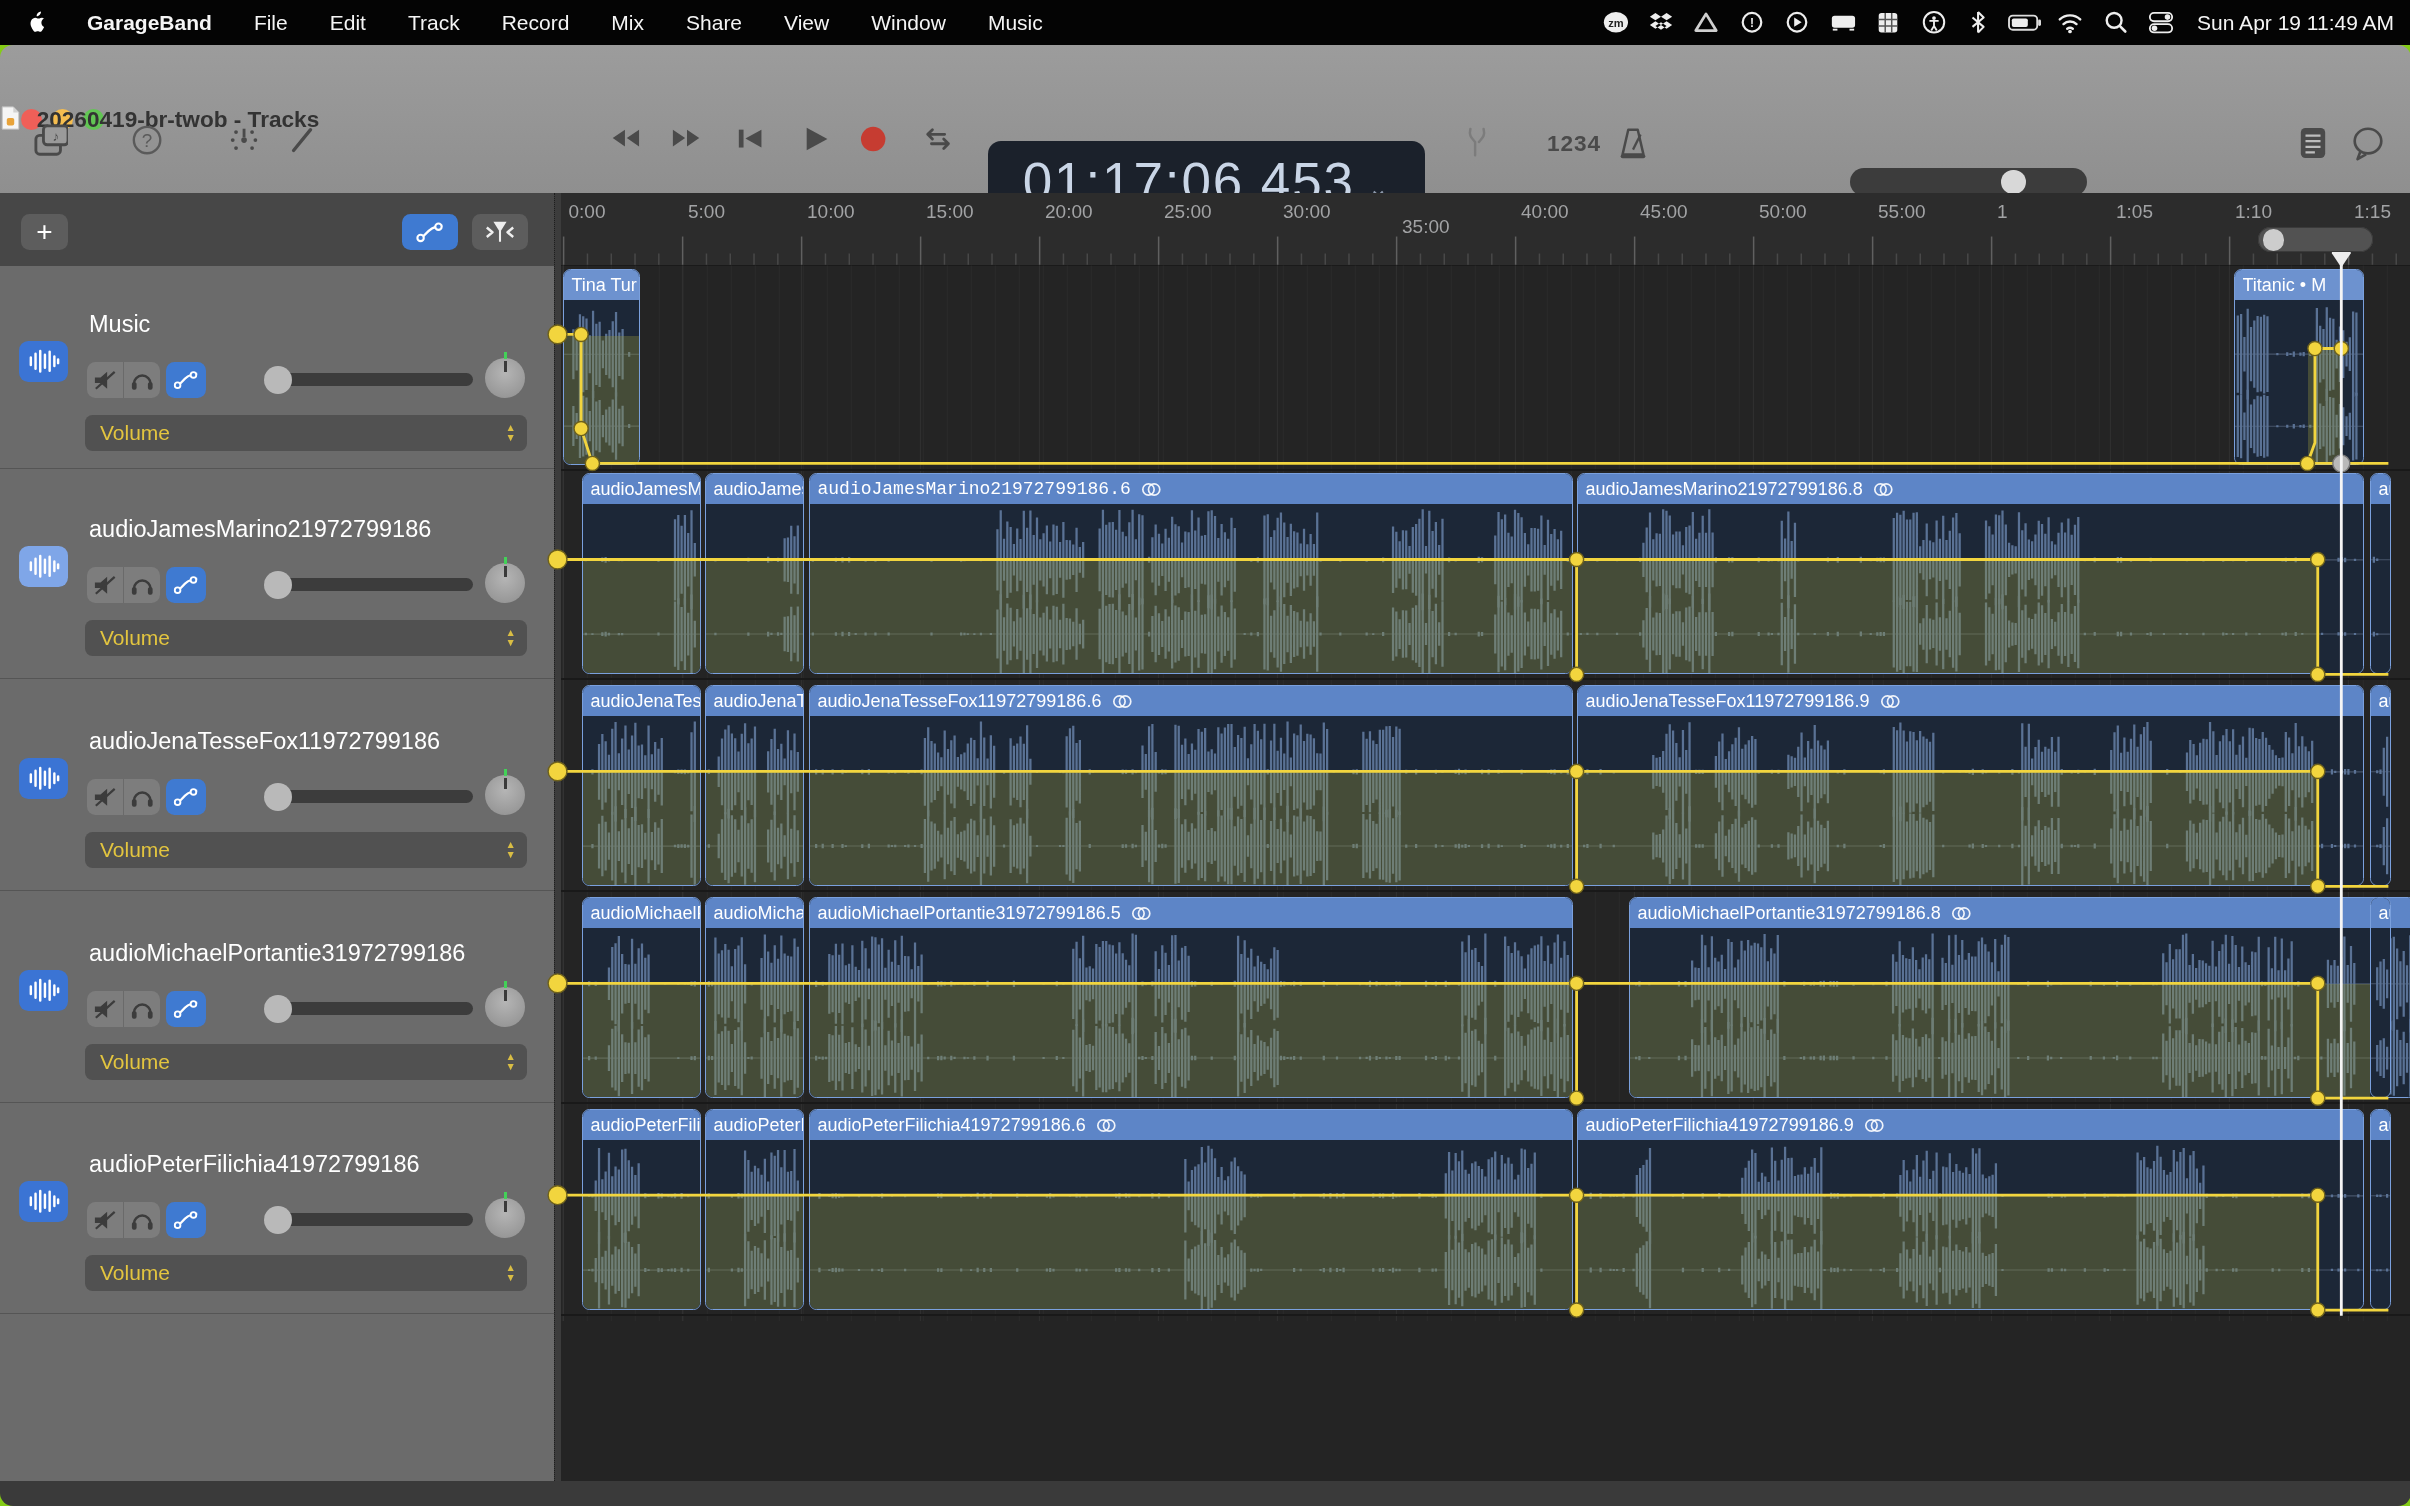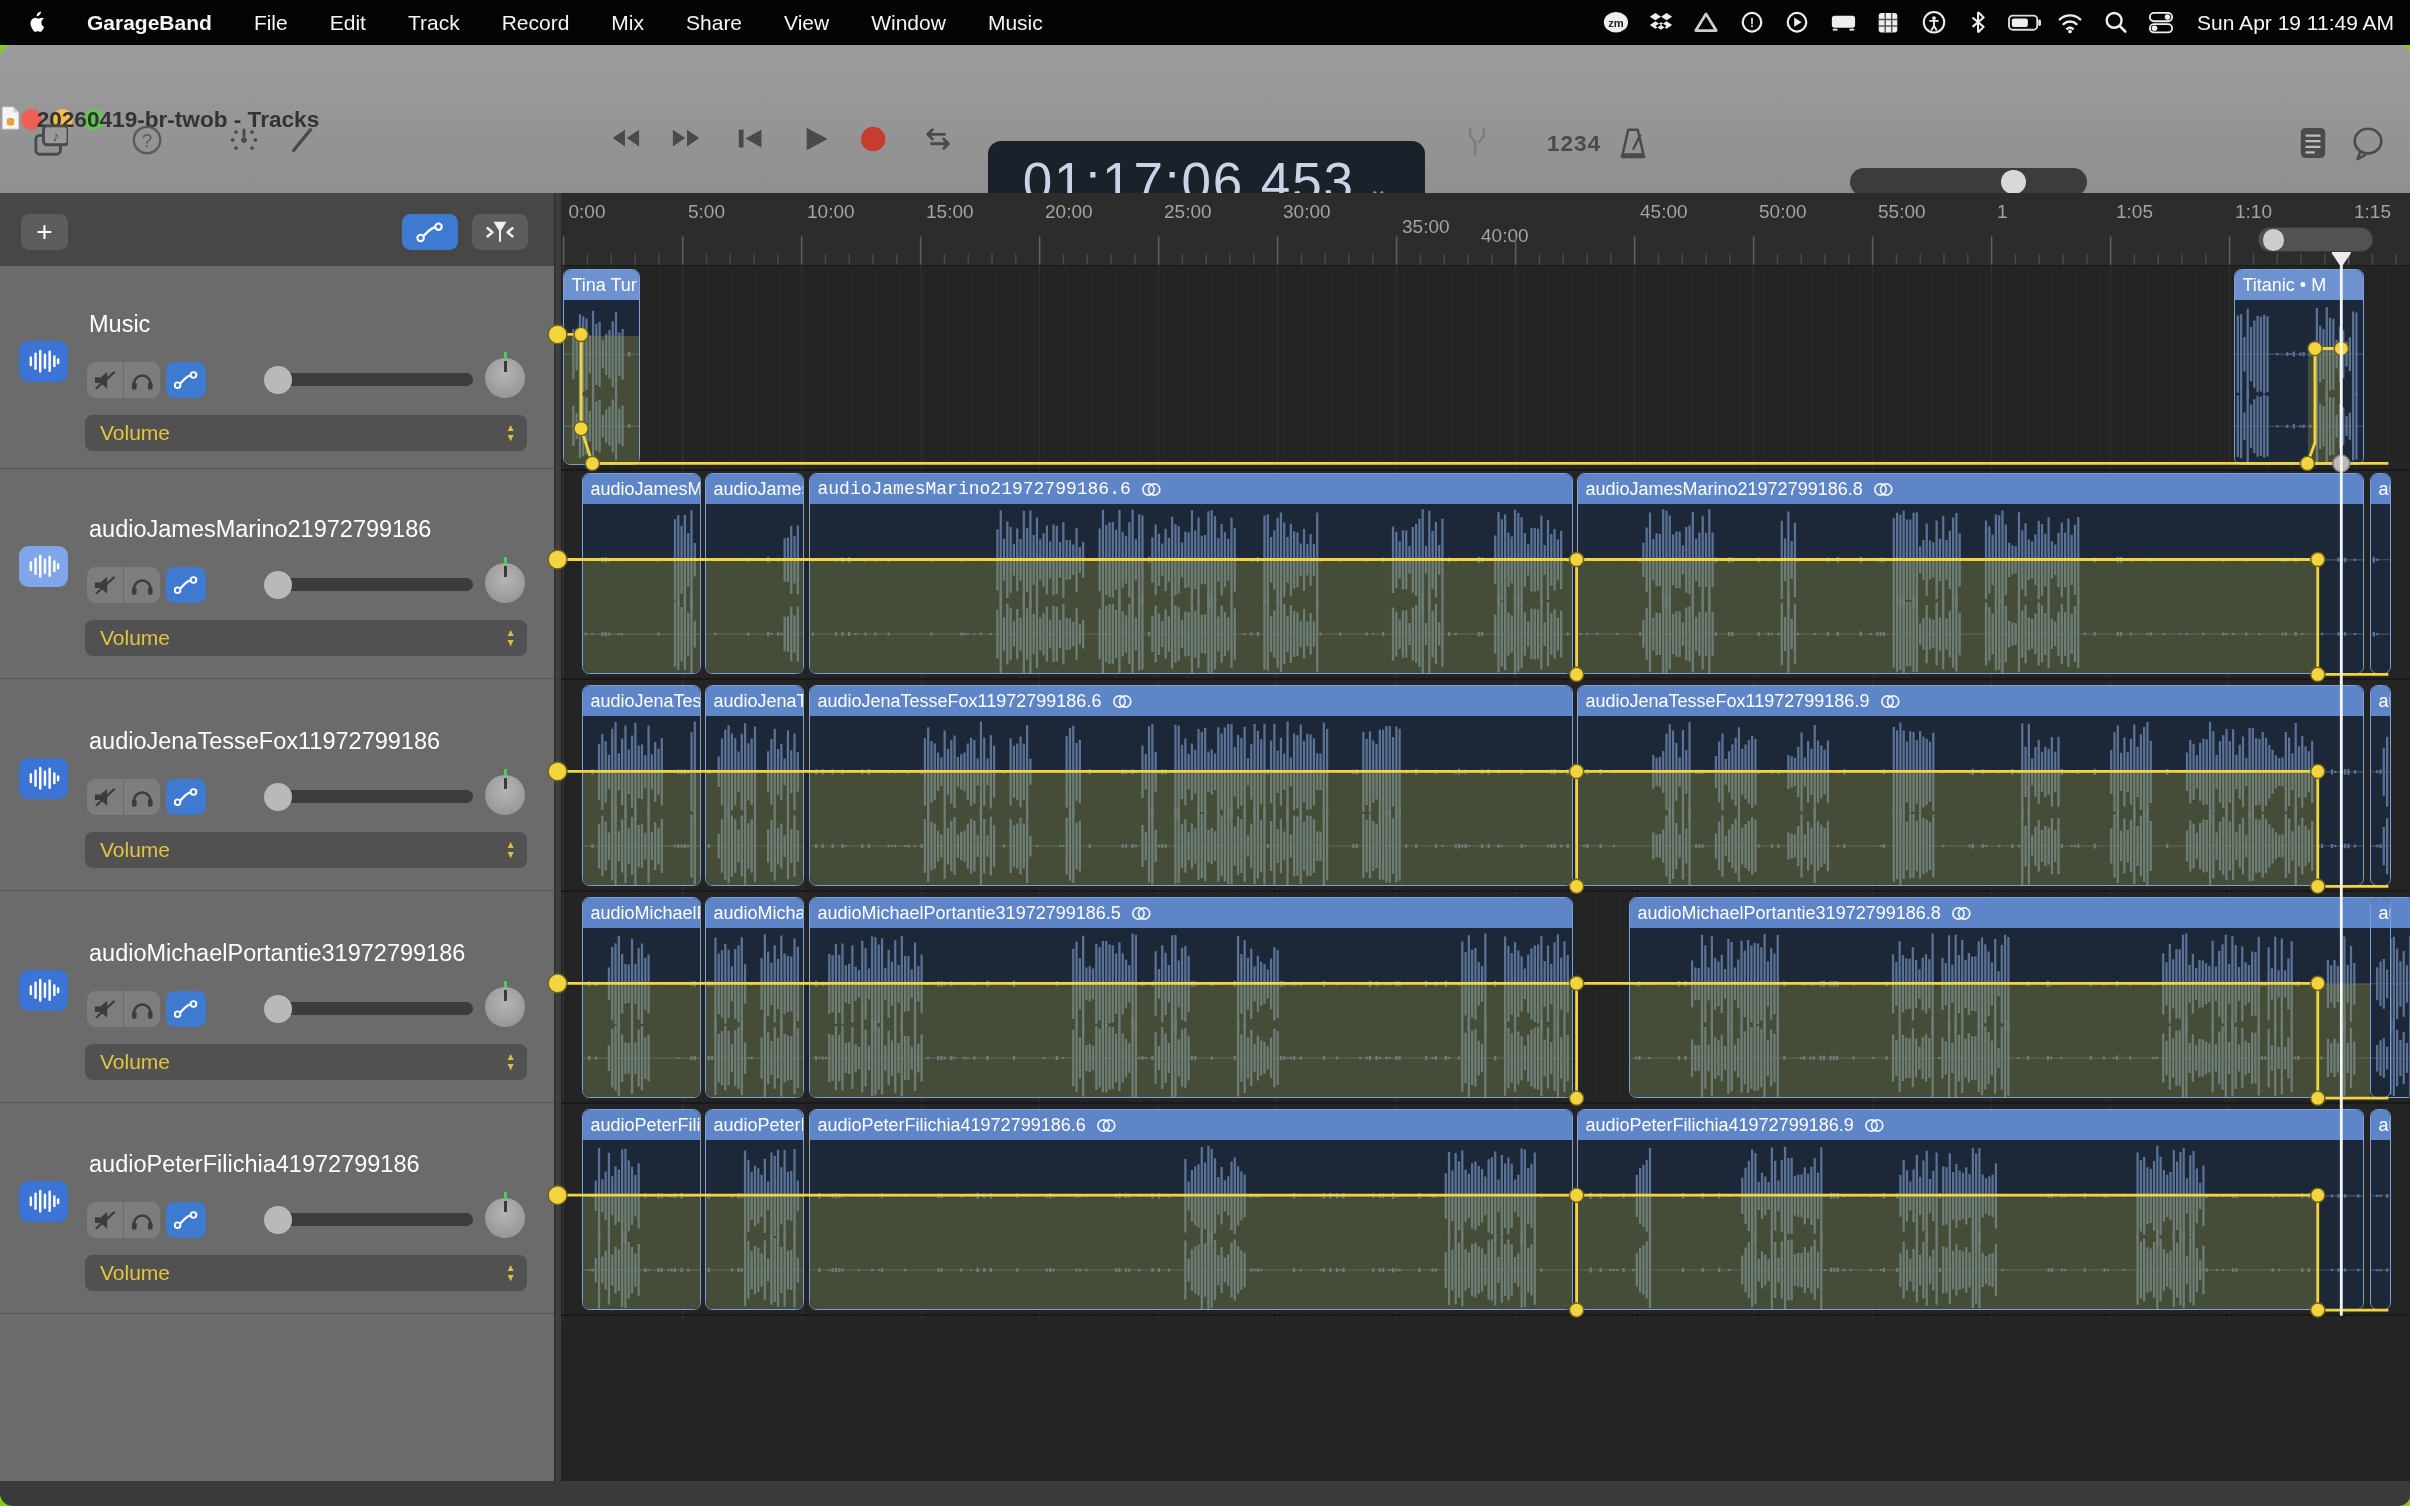--- a/index.html
+++ b/index.html
@@ -503,21 +503,21 @@
   <div id="timeline">
     <div id="ruler">
         <span class="rlabel" style="left: 7.5px;">0:00</span>
         <span class="rlabel" style="left: 127px;">5:00</span>
         <span class="rlabel" style="left: 246px;">10:00</span>
         <span class="rlabel" style="left: 365px;">15:00</span>
         <span class="rlabel" style="left: 484px;">20:00</span>
         <span class="rlabel" style="left: 603px;">25:00</span>
         <span class="rlabel" style="left: 722px;">30:00</span>
         <span class="rlabel" style="left: 841px; margin-top: 15px;">35:00</span>
-        <span class="rlabel" style="left: 920px; margin-top: 24px;">40:00</span>
+        <span class="rlabel" style="left: 960px;">40:00</span>
         <span class="rlabel" style="left: 1079px;">45:00</span>
         <span class="rlabel" style="left: 1198px; text-align: right;">50:00</span>
         <span class="rlabel" style="left: 1317px;">55:00</span>
         <span class="rlabel" style="left: 1436px;">1</span>
         <span class="rlabel" style="left: 1555px;">1:05</span>
         <span class="rlabel" style="left: 1674px;">1:10</span>
         <span class="rlabel" style="left: 1793px;">1:15</span>
         <svg width="1849" height="72" style="position: absolute; left: 0px; top: 0px;" viewBox="0 0 1964 76">
           <rect x="2.0" y="46" width="1.6" height="30" fill="#606060"></rect>
           <rect x="27.3" y="64" width="1.6" height="12" fill="#484848"></rect>

